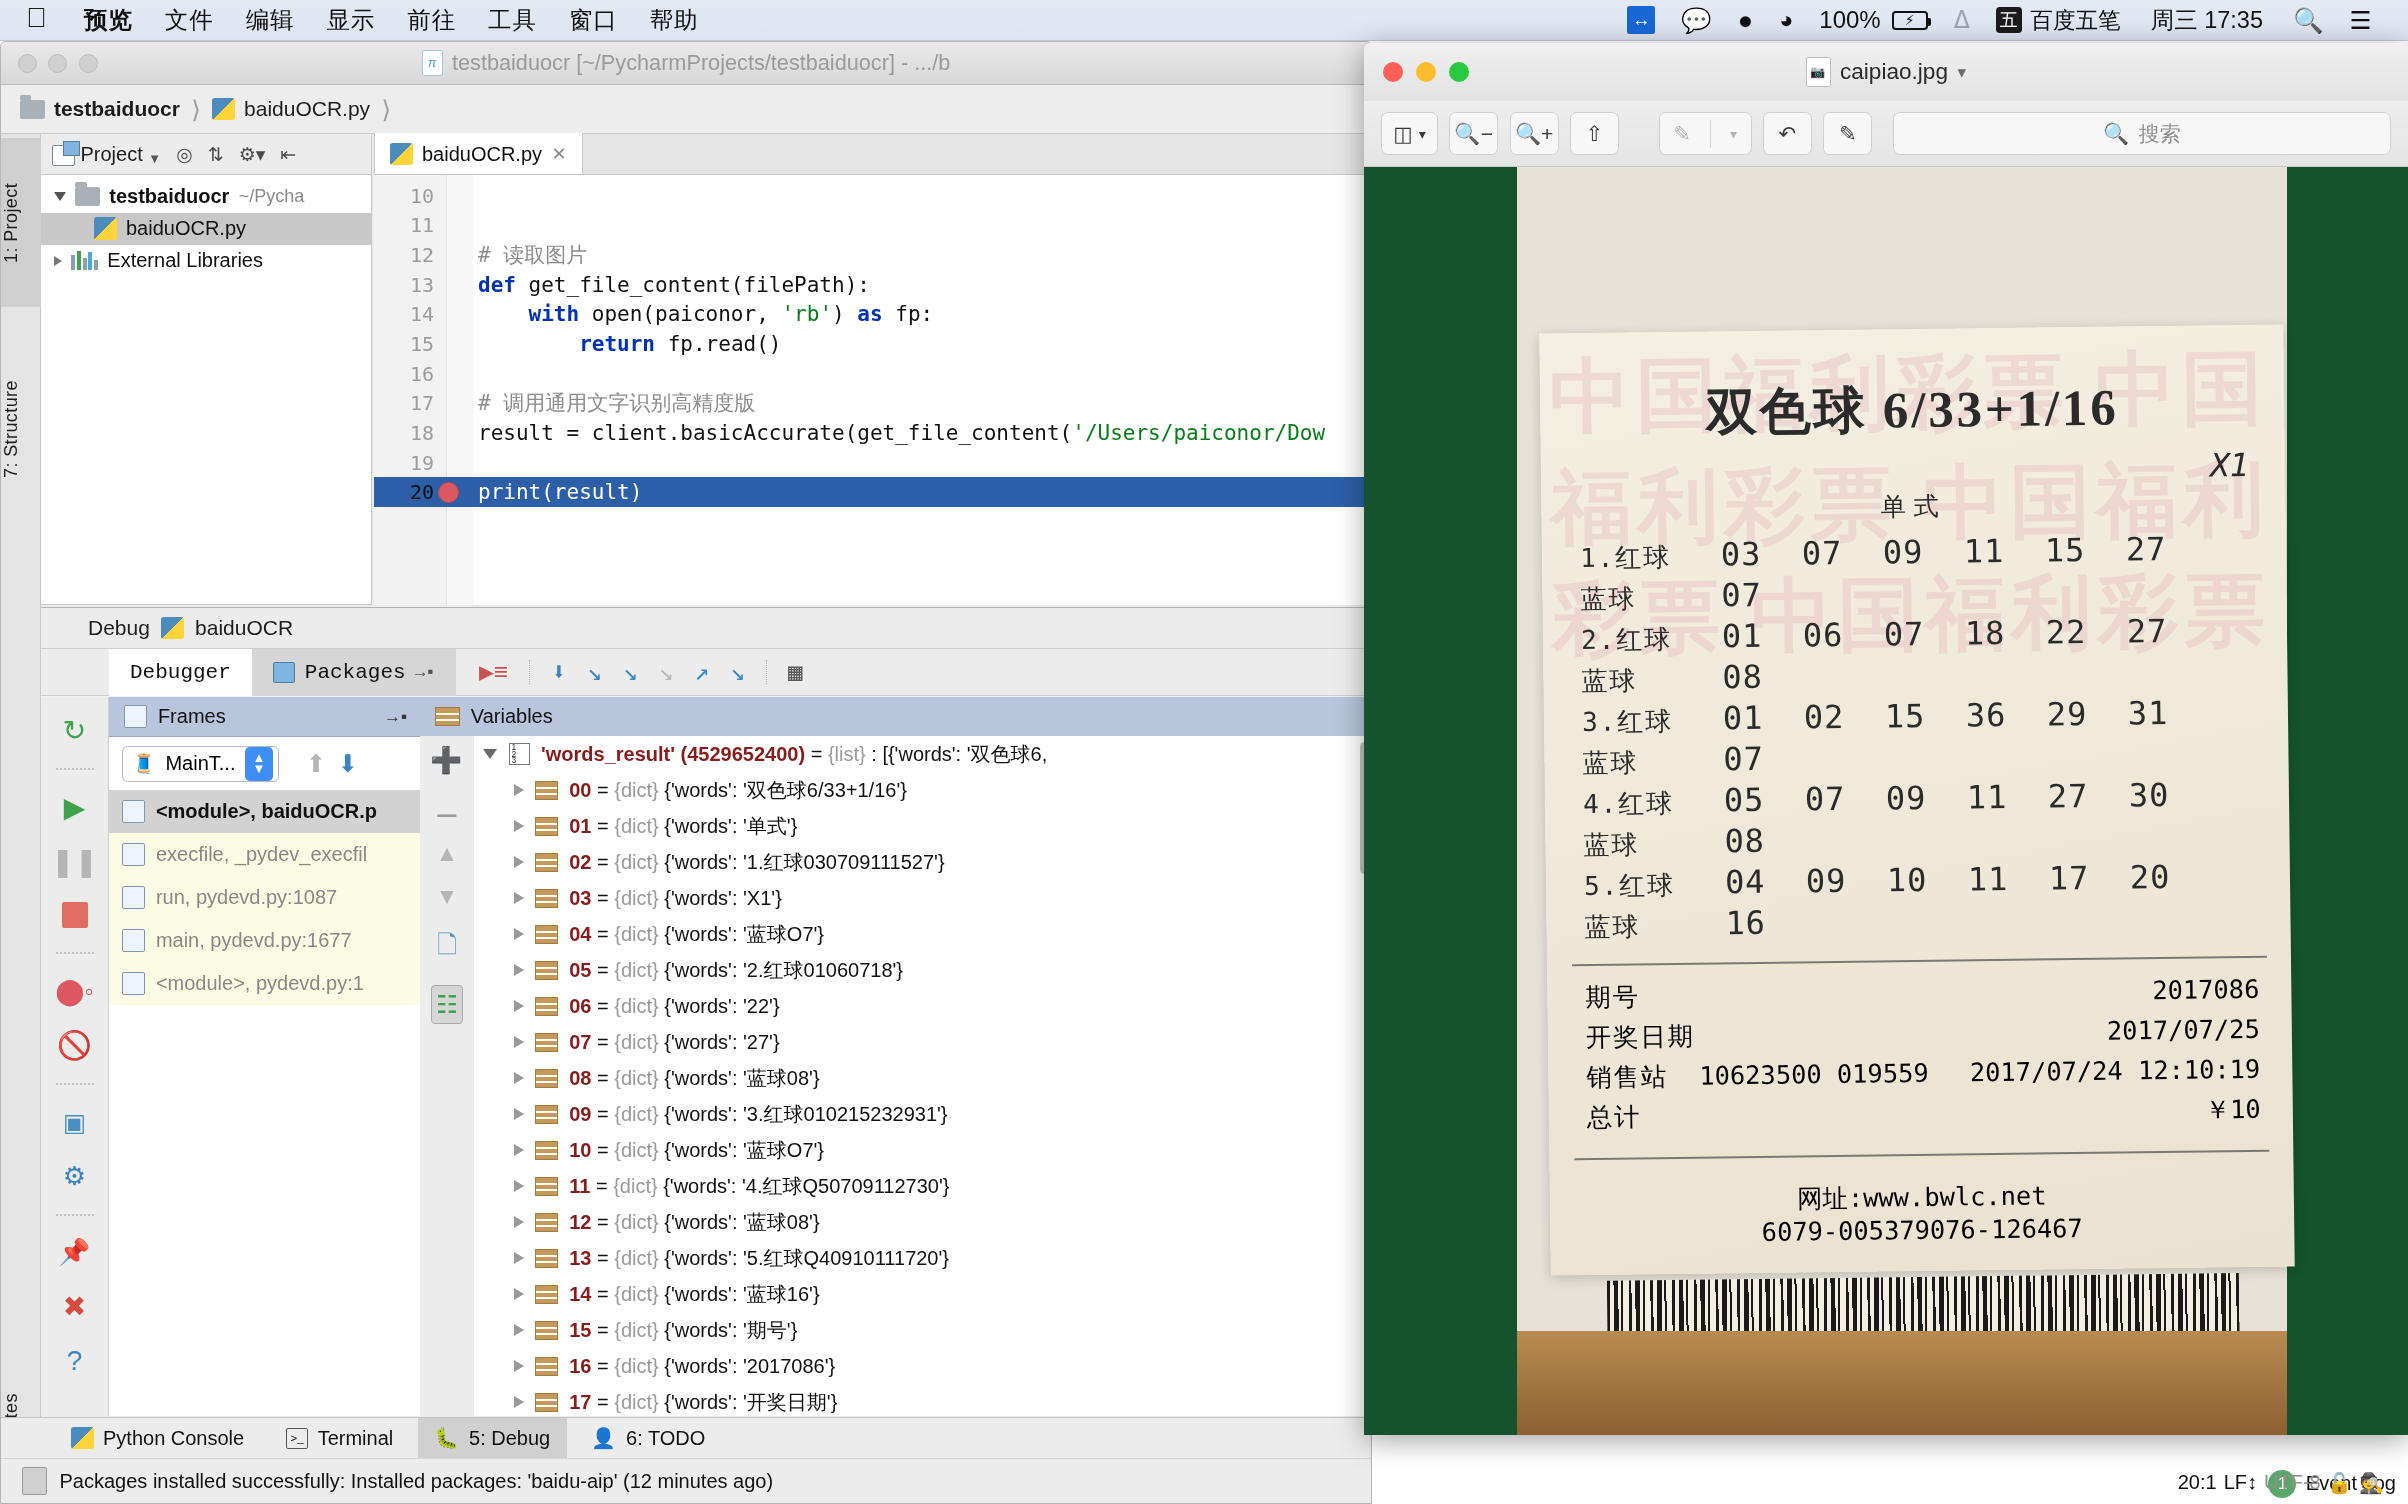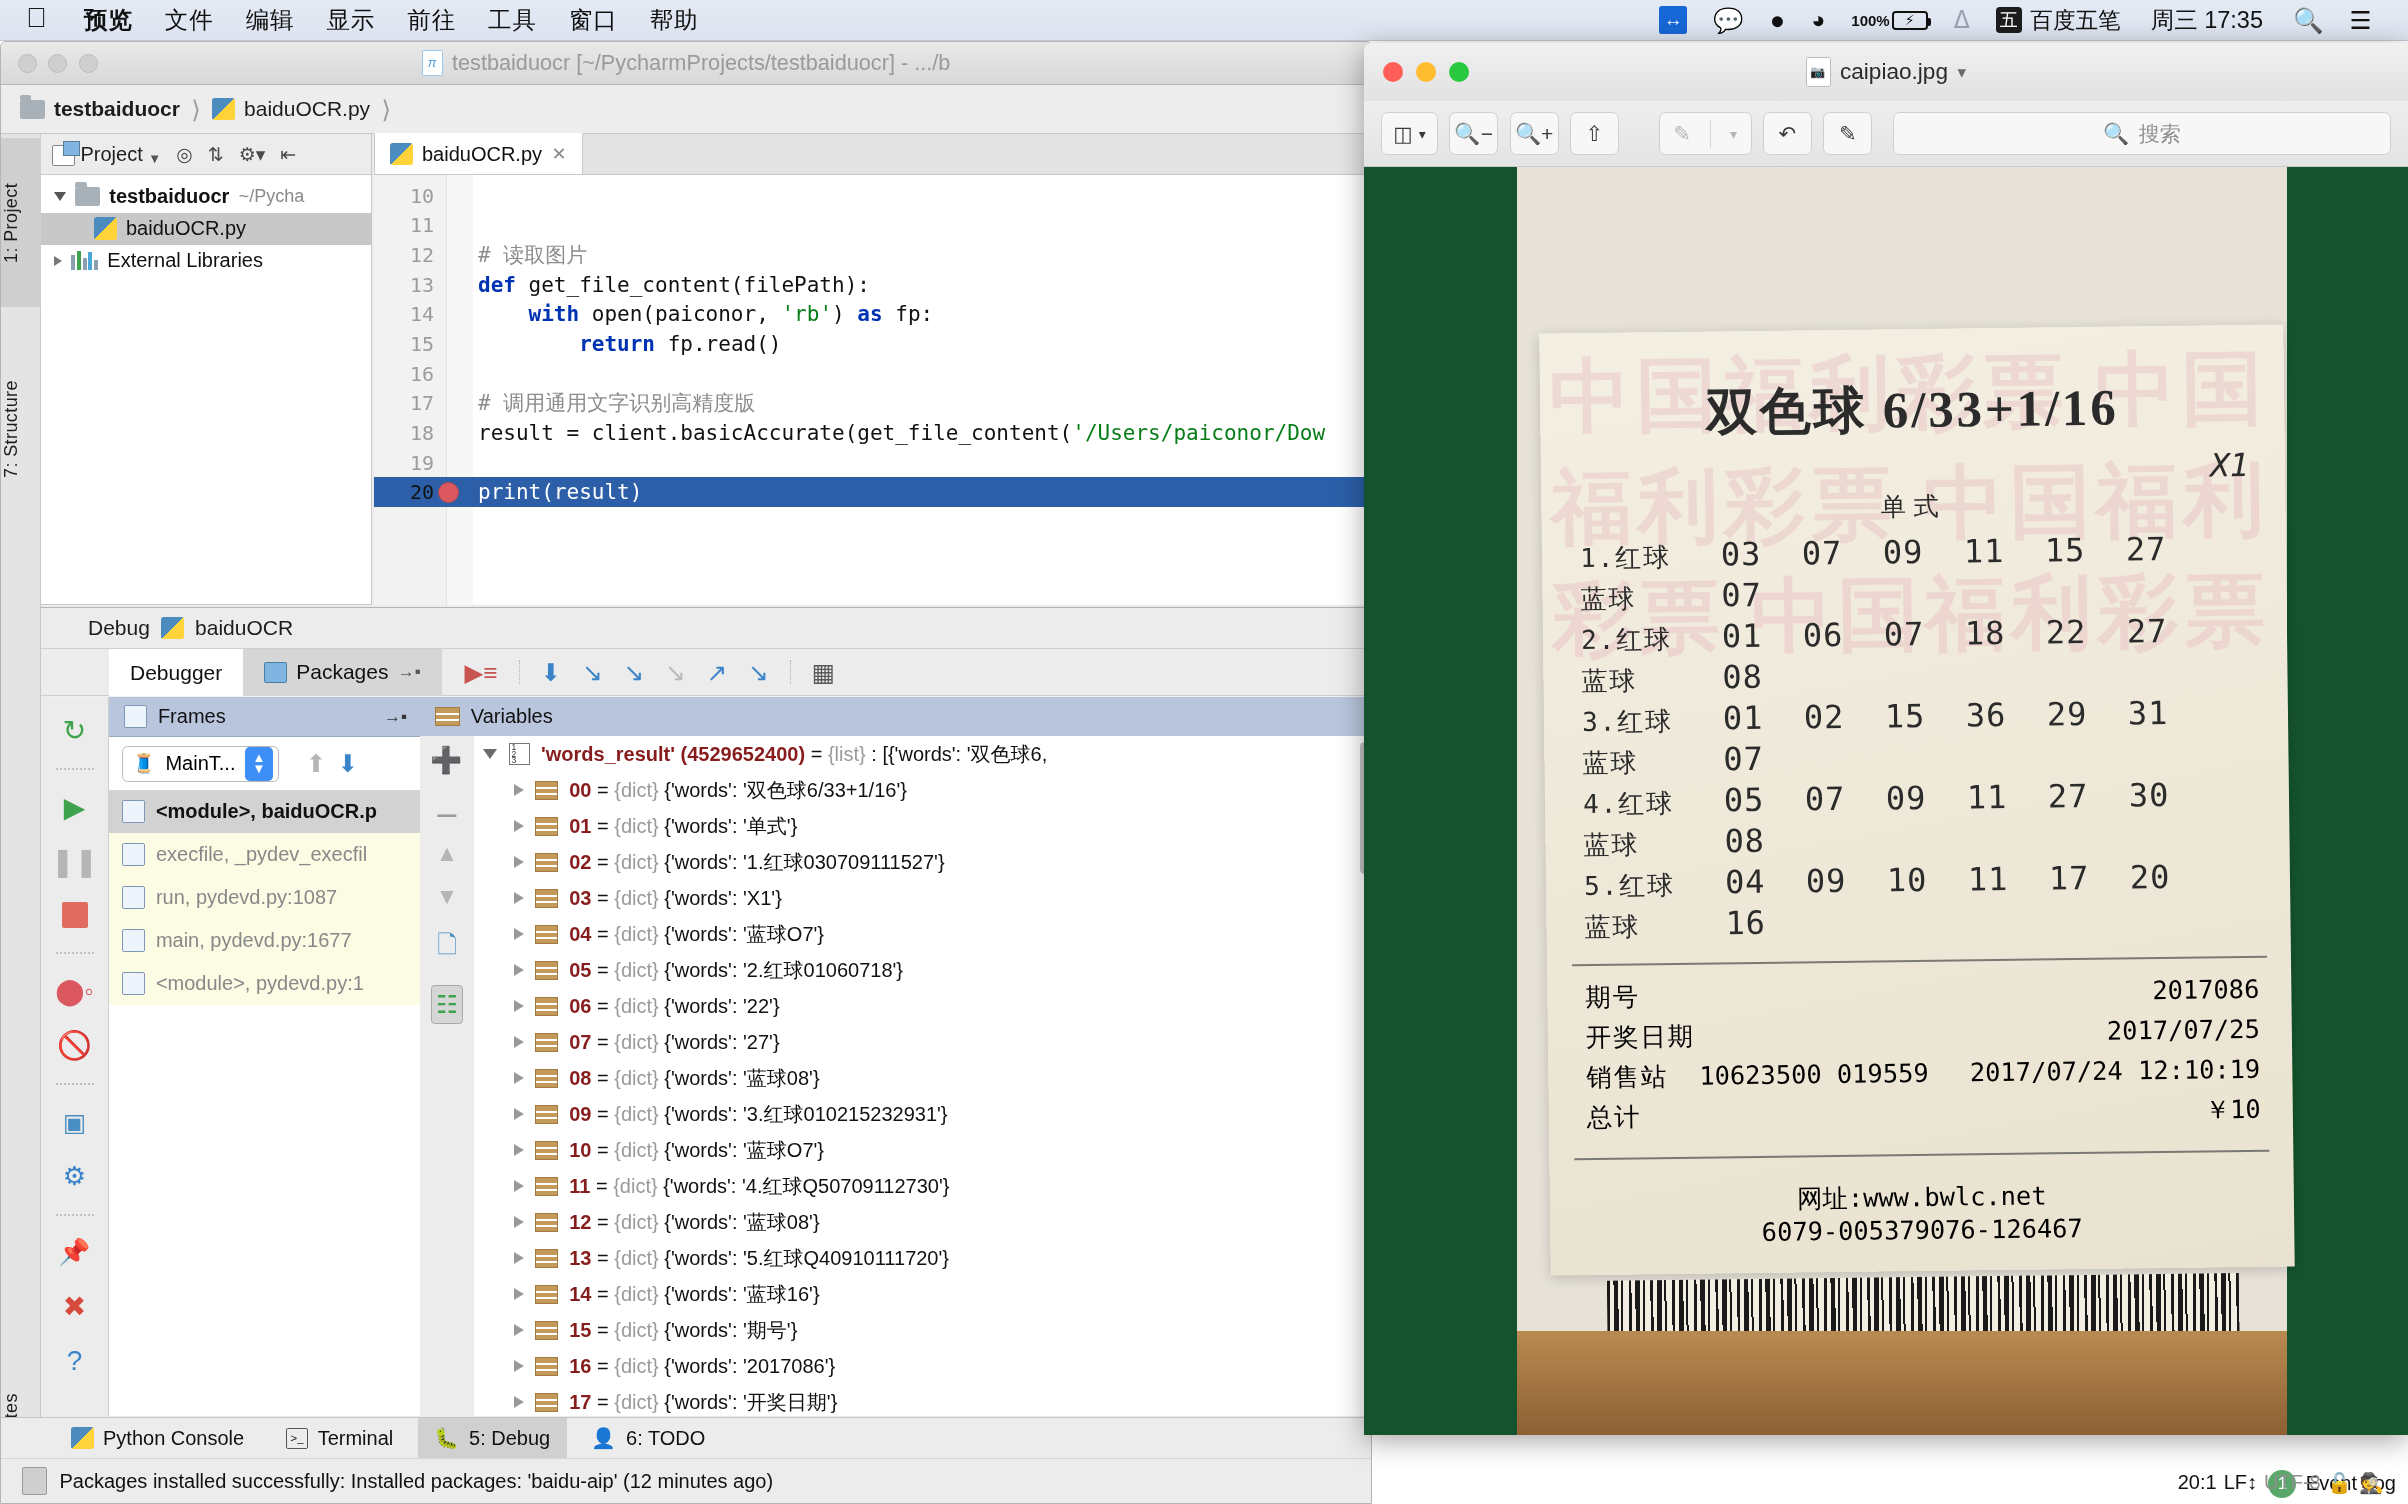--- a/index.html
+++ b/index.html
@@ -25,21 +25,21 @@
   .menubar-right { margin-left: auto; display: flex; align-items: center; padding-right: 24.5px; gap: 0; }
   .mb-icon { display: flex; align-items: center; justify-content: center; padding: 0 13px; height: 41px; }
   .tv-icon {
     width: 28px; height: 28px; background: #1767d6;
     border-radius: 2.8px; color: #fff; font-size: 19px;
     display: flex; align-items: center; justify-content: center; font-weight: bold;
   }
   .wechat-icon { font-size: 24.5px; color: #1c1c1c; }
   .qq-icon { font-size: 25.4px; color: #111; }
   .wifi-icon { font-size: 23.5px; color: #111; }
-  .batt-pct { font-size: 15px; color: #111; padding-right: 2px; font-weight: bold; }
+  .batt-pct { font-size: 24px; color: #111; padding-right: 11px; }
   .batt-body {
     width: 36px; height: 19px; border: 2.3px solid #111; border-radius: 3.8px;
     position: relative; display: flex; align-items: center; justify-content: center;
   }
   .batt-body:after {
     content:""; position: absolute; right: -5.6px; top: 5.6px;
     width: 3.8px; height: 7.5px; background: #111; border-radius: 0 1.9px 1.9px 0;
   }
   .batt-bolt { font-size: 14px; color: #111; line-height: 1; }
   .bt-icon { font-size: 23.5px; color: #9aa3b0; }
@@ -165,21 +165,21 @@
     border-radius: 50%; background: #db5860; border:0.9px solid #b94a52;
   }
 
   
   .debugpanel {
     position: absolute; left: 40px; top: 565px; right: 0; bottom: 87px;
     background: #f0f0f0; border-top: 0.9px solid #b4b4b4;
   }
   .dbg-head { height: 41px; background:#ececec; display:flex; align-items:center; gap:11.3px; padding-left: 47px; border-bottom:0.9px solid #cfcfcf;}
   .dbg-head-t { font-size: 21px; color:#1d1d1d; }
-  .dbg-tabrow { height: 47px; background:#ececec; display:flex; align-items:center; position:relative; padding-left:68px; border-bottom:0.9px solid #cfcfcf;}
+  .dbg-tabrow { height: 47px; background:#ececec; display:flex; align-items:center; position:relative; padding-left:68px; border-bottom:0.9px solid #cfcfcf;font-family:Liberation Mono, monospace;}
   .dtab { height:47px; display:flex; align-items:center; gap:9.4px; padding:0 21px; font-size:21px; color:#111; }
   .dtab.sel { background:#fff; border-top:1.9px solid #fff; }
   .dtab.un { background:#d6d6d6; }
   .console-ico { width:22.6px;height:21px;background:#7fb5e0;border:1.9px solid #4a7fa5;border-radius:1.9px;}
   .dbg-toolbar { display:flex; align-items:center; gap: 21px; padding-left: 22.6px; }
   .dsep { width:0.9px; height:24.5px; border-left:1.9px dotted #b0b0b0; }
 
   .dleft {
     position: absolute; left: 0; top: 89px; width: 68px; bottom: 0;
     background: #ececec; border-right: 0.9px solid #cfcfcf;

